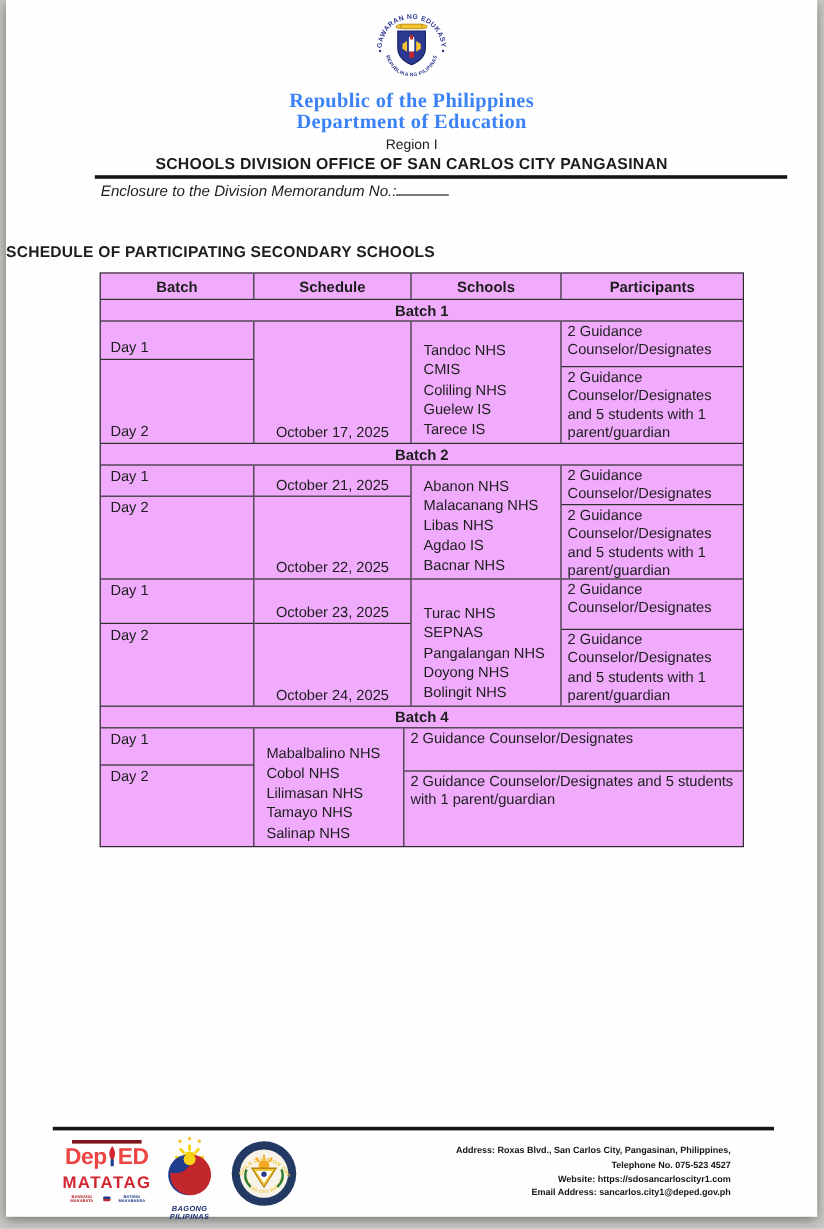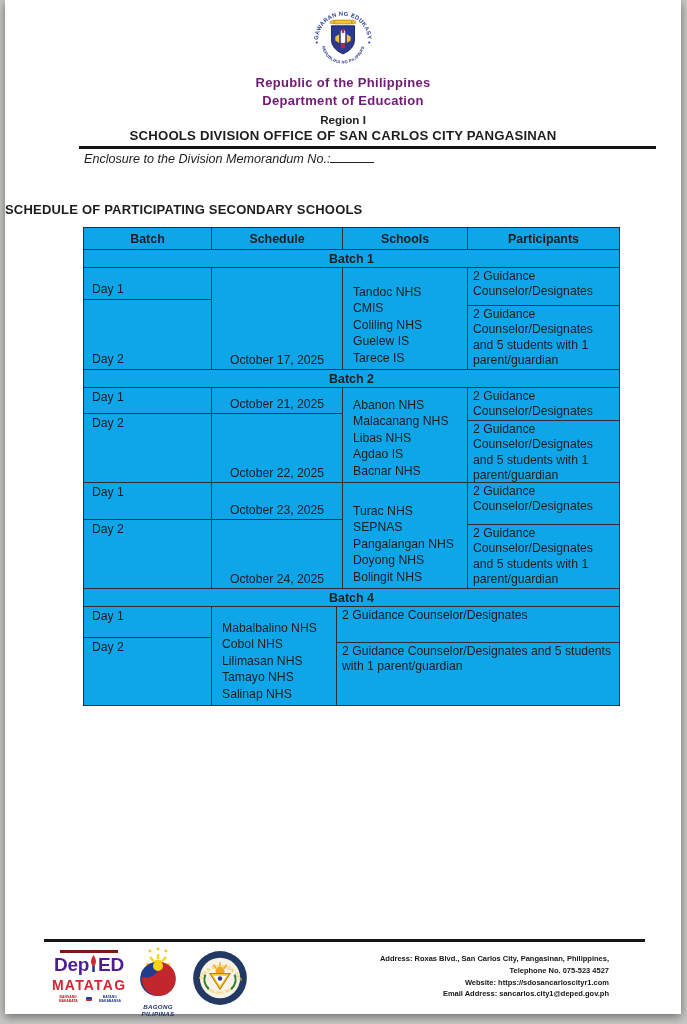--- a/index.html
+++ b/index.html
@@ -2,31 +2,31 @@
 <html><head>
 <meta charset="utf-8">
 <style>
   * { margin:0; padding:0; box-sizing:border-box; }
   body { width:687px; height:1024px; background:#c7c7c4; font-family:"Liberation Sans", sans-serif; color:#1d1d1d; position:relative; overflow:hidden; }
   .paper { position:absolute; left:5px; top:0; width:676px; height:1014px; background:#fefefe; box-shadow:0 3px 9px rgba(0,0,0,.45); }
 
   
   .letterhead { position:absolute; top:6px; left:0; right:0; text-align:center; }
   .seal-svg { display:inline-block; }
-  .blackletter { font-family:Liberation Sans, sans-serif; font-weight:bold; font-size:13px; line-height:18px; letter-spacing:.3px; color:#701a75; }
-  .region-line { font-size:11.6px; font-weight:bold; margin-top:3px; }
+  .blackletter { font-family:Liberation Serif, serif; font-weight:bold; font-size:17px; line-height:18px; letter-spacing:.3px; color:#3b82f6; }
+  .region-line { font-size:11.6px; font-weight:normal; margin-top:3px; }
   .division-line { font-size:13.2px; font-weight:bold; margin-top:2px; letter-spacing:.2px; }
   .header-rule { position:absolute; top:146px; left:74px; width:577px; height:2.6px; background:#141414; }
   .enclosure { position:absolute; top:151px; left:79px; font-style:italic; font-size:12.6px; }
   .blank-line { display:inline-block; width:44px; height:12px; border-bottom:1.4px solid #222; }
 
   .doc-title { position:absolute; top:202px; left:0; right:0; font-weight:bold; font-size:13px; letter-spacing:.2px; }
 
   
-  .doc-table { position:absolute; top:227px; left:78px; width:537px; border:1.4px solid #2e2e2e; font-size:12.2px; background:#0ea5e9; }
+  .doc-table { position:absolute; top:227px; left:78px; width:537px; border:1.4px solid #2e2e2e; font-size:12.2px; background:#f0abfc; }
   .t-head { display:flex; border-bottom:1px solid #2e2e2e; }
   .hcell { height:21px; display:flex; align-items:center; justify-content:center; font-weight:bold; font-size:12.4px; border-right:1px solid #2e2e2e; }
   .hcell:last-child { border-right:none; }
   .w-b { width:128px; } .w-sc { width:131px; } .w-sh { width:125px; } .w-p { flex:1; }
   .banner { height:18px; border-bottom:1px solid #2e2e2e; display:flex; align-items:center; justify-content:center; font-weight:bold; font-size:12.4px; }
   .b-content { display:flex; border-bottom:1px solid #2e2e2e; }
   .b-content.last { border-bottom:none; }
   .colm { display:flex; flex-direction:column; border-right:1px solid #2e2e2e; }
   .colm.w-p { border-right:none; }
   .cell-top { border-bottom:1px solid #2e2e2e; }
@@ -34,21 +34,21 @@
   .jstart { justify-content:flex-start; } .jend { justify-content:flex-end; }
   .grow { flex:1; }
   .date { display:flex; flex-direction:column; justify-content:flex-end; align-items:center; padding-bottom:2px; }
   .schools { flex:1; display:flex; flex-direction:column; justify-content:flex-end; padding:0 0 3px 10px; line-height:16.4px; }
   .part { padding:1px 3px 0 5px; line-height:15.4px; }
 
   
   .footer-rule { position:absolute; top:939px; left:39px; width:601px; height:3px; background:#161616; }
   .deped-logo { position:absolute; left:47px; top:950px; width:74px; text-align:center; }
   .dm-line { height:3px; background:#7f161b; width:58px; margin:0 auto 2px; }
-  .dm-name { font-weight:bold; font-size:19px; line-height:20px; color:#4c1d95; display:flex; align-items:flex-start; justify-content:center; letter-spacing:-.3px; }
+  .dm-name { font-weight:bold; font-size:19px; line-height:20px; color:#ef4444; display:flex; align-items:flex-start; justify-content:center; letter-spacing:-.3px; }
   .dm-matatag { font-weight:bold; font-size:14px; color:#d22630; letter-spacing:1.2px; margin-top:2px; }
   .dm-tag { margin-top:2px; font-size:3.4px; font-weight:bold; color:#b52025; display:flex; align-items:center; justify-content:center; gap:2px; }
   .mini-flag { width:6px; height:4px; background:linear-gradient(#1f3d8c 50%, #c1272d 50%); border-radius:1px; }
   .bagong { position:absolute; left:121px; top:946px; width:64px; text-align:center; }
   .bagong-label { font-size:6.2px; font-weight:bold; font-style:italic; color:#1b2f6e; letter-spacing:.3px; margin-top:1px; }
   .sdo { position:absolute; left:187px; top:950px; }
   .footer-address { position:absolute; right:72px; top:953px; text-align:right; font-size:7.5px; font-weight:bold; line-height:11.8px; color:#151515; }
 </style>
 </head>
 <body>

